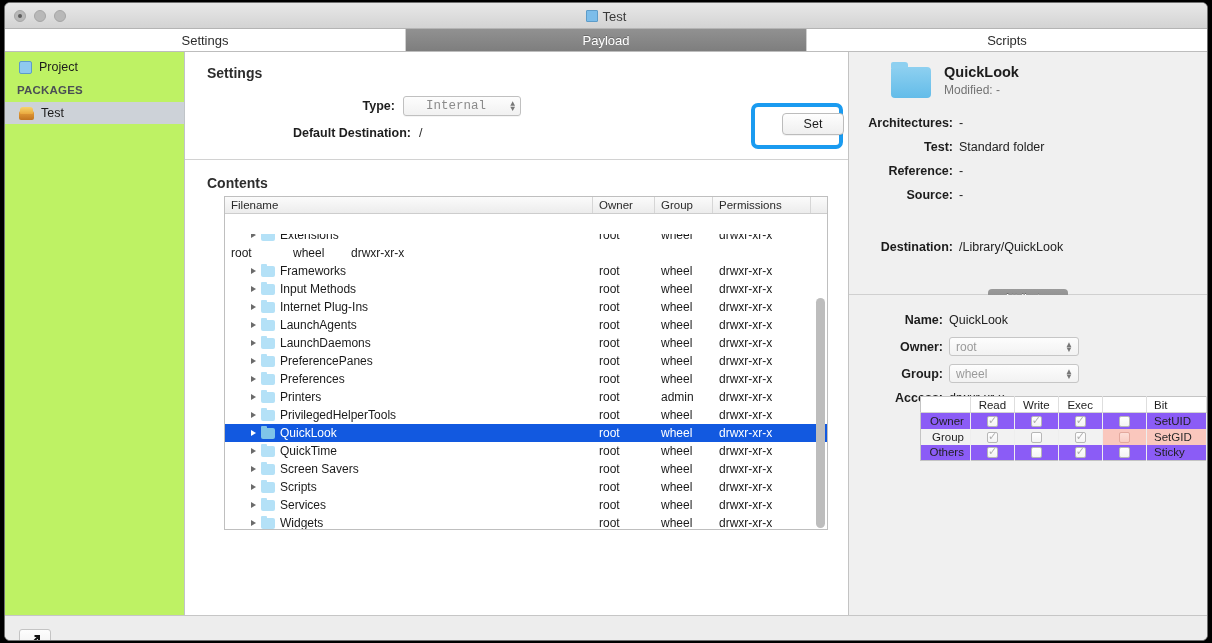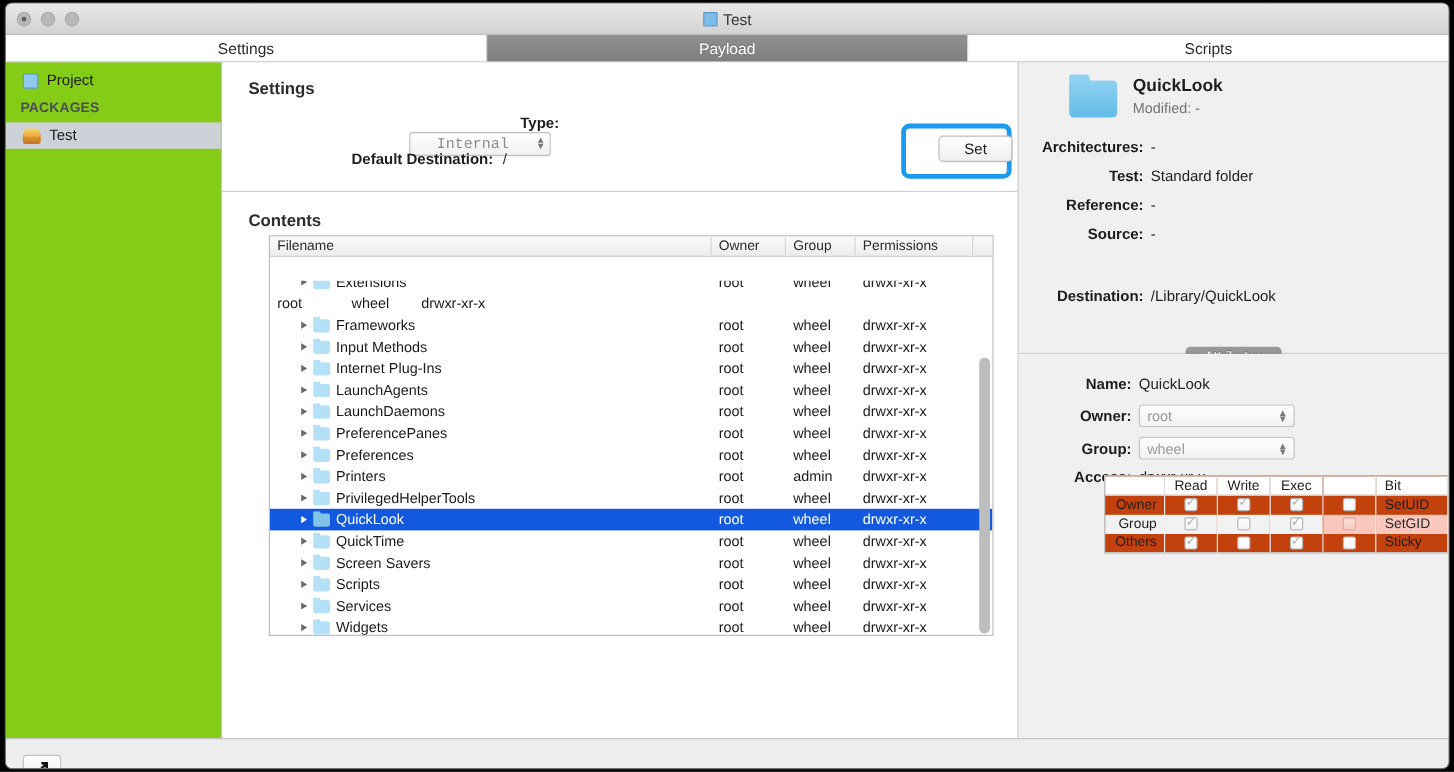--- a/index.html
+++ b/index.html
@@ -70,21 +70,21 @@
     color: #fff;
     text-shadow: 0 -1px 0 rgba(0,0,0,0.25);
   }
 
   
   .body { display: flex; height: 563px; }
 
   
   .sidebar {
     width: 180px; flex-shrink: 0;
-    background: #84cc16;
+    background: #bef264;
     border-right: 1px solid #c0c4c8;
     padding-top: 4px;
     font-size: 12.5px;
   }
   .sb-row {
     display: flex; align-items: center; gap: 7px;
     height: 22px; padding-left: 14px; color: #1c1c1c;
   }
   .sb-row.selected { background: #cdd2d8; }
   .sb-group {
@@ -299,21 +299,21 @@
     display: flex; flex-direction: column; line-height: 5px;
     font-size: 8px; color: #777;
   }
 
   
   .perm-wrap {
     position: absolute; left: 71px; top: 101px;
     display: flex; gap: 0;
   }
   .pm-table {
-    border: 1px solid #c4c4c4; background: #c2410c;
+    border: 1px solid #c4c4c4; background: #8b5cf6;
     border-collapse: collapse;
   }
   .pm-table td, .pm-table th {
     font-size: 11.5px; font-weight: normal;
     color: #1f1f1f; text-align: center;
     height: 16px; padding: 0 2px;
   }
   .pm-table thead th {
     border-bottom: 1px solid #d3d3d3;
     border-right: 1px solid #dedede;
@@ -392,21 +392,21 @@
         <div class="icon-package"></div>
         <span>Test</span>
       </div>
     </div>
 
     <div class="center">
 
       <div class="settings-panel">
         <div class="section-title">Settings</div>
 
-        <div class="field-row" style="left:86px; top:44px; width:250px;flex-direction:column;">
+        <div class="field-row" style="left:86px; top:44px; width:250px;">
           <div class="field-label" style="width:140px;">Type:</div>
           <div class="popup" style="margin-left:8px;">
             <span>Internal</span>
             <span class="stepper">
                 <span>▲</span>
                 <span>▼</span>
               </span>
           </div>
         </div>
 

